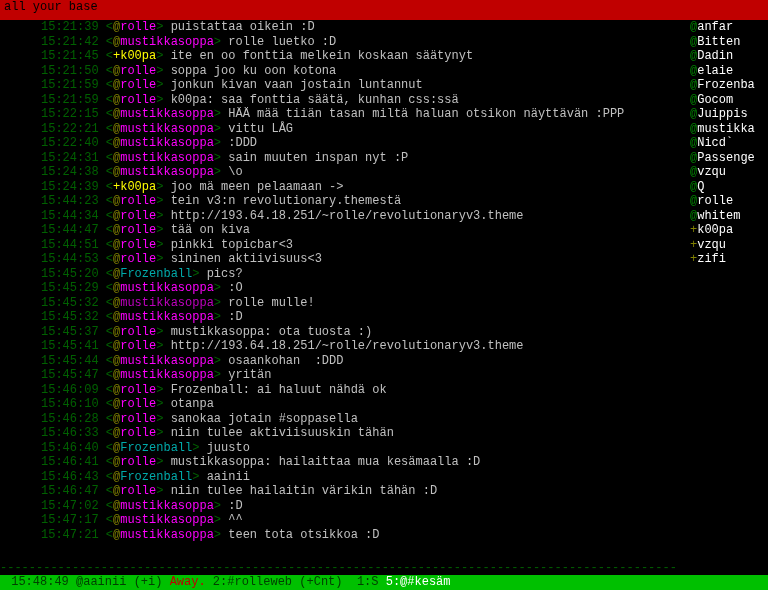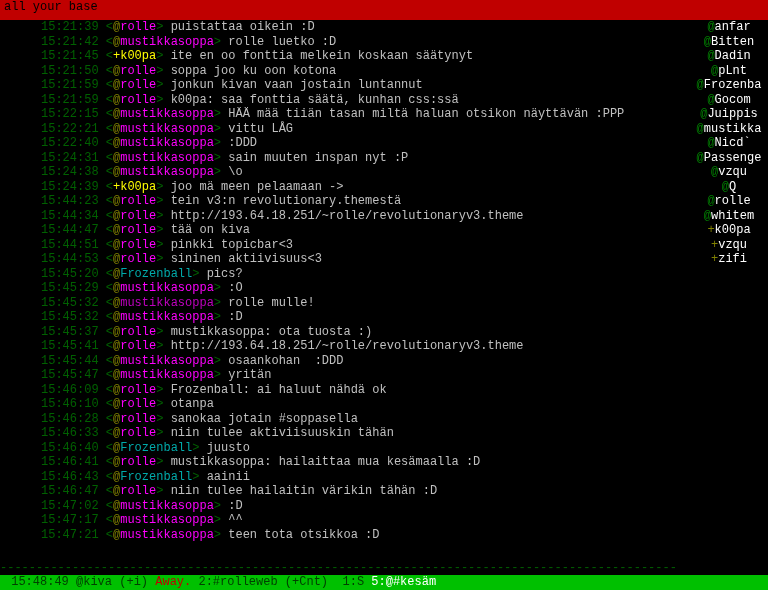--- a/index.html
+++ b/index.html
@@ -26,21 +26,20 @@
   .chat {
     flex: 1;
     padding-right: 2px;
     overflow: hidden;
     white-space: pre;
   }
   .nicklist {
     width: 80px;
     background: #000;
     padding-left: 2px;
-    text-align: center;
   }
   .nick-row { white-space: nowrap; }
   .nick-p { color: #008000; }
   .nick-n { color: #fff; }
   .nick-pp { color: #808000; }
   .line { white-space: pre; }
   .ts { color: #006000; }
   .brk { color: #006000; }
   .mode { color: #808000; }
   .modek { color: #ffff00; }
@@ -82,31 +81,31 @@
 <body>
 
 <div class="screen">
   <div class="topic">all your base</div>
   <div class="main">
     <div class="chat" id="chat"><div class="line"><span class="ts">15:21:39</span> <span class="brk">&lt;</span><span class="mode">@</span><span class="nick-rolle">rolle</span><span class="brk">&gt;</span> <span class="msg">puistattaa oikein :D</span></div><div class="line"><span class="ts">15:21:42</span> <span class="brk">&lt;</span><span class="mode">@</span><span class="nick-mustikka">mustikkasoppa</span><span class="brk">&gt;</span> <span class="msg">rolle luetko :D</span></div><div class="line"><span class="ts">15:21:45</span> <span class="brk">&lt;</span><span class="modek">+</span><span class="nick-k00pa">k00pa</span><span class="brk">&gt;</span> <span class="msg">ite en oo fonttia melkein koskaan säätynyt</span></div><div class="line"><span class="ts">15:21:50</span> <span class="brk">&lt;</span><span class="mode">@</span><span class="nick-rolle">rolle</span><span class="brk">&gt;</span> <span class="msg">soppa joo ku oon kotona</span></div><div class="line"><span class="ts">15:21:59</span> <span class="brk">&lt;</span><span class="mode">@</span><span class="nick-rolle">rolle</span><span class="brk">&gt;</span> <span class="msg">jonkun kivan vaan jostain luntannut</span></div><div class="line"><span class="ts">15:21:59</span> <span class="brk">&lt;</span><span class="mode">@</span><span class="nick-rolle">rolle</span><span class="brk">&gt;</span> <span class="msg">k00pa: saa fonttia säätä, kunhan css:ssä</span></div><div class="line"><span class="ts">15:22:15</span> <span class="brk">&lt;</span><span class="mode">@</span><span class="nick-mustikka">mustikkasoppa</span><span class="brk">&gt;</span> <span class="msg">HÄÄ mää tiiän tasan miltä haluan otsikon näyttävän :PPP</span></div><div class="line"><span class="ts">15:22:21</span> <span class="brk">&lt;</span><span class="mode">@</span><span class="nick-mustikka">mustikkasoppa</span><span class="brk">&gt;</span> <span class="msg">vittu LÅG</span></div><div class="line"><span class="ts">15:22:40</span> <span class="brk">&lt;</span><span class="mode">@</span><span class="nick-mustikka">mustikkasoppa</span><span class="brk">&gt;</span> <span class="msg">:DDD</span></div><div class="line"><span class="ts">15:24:31</span> <span class="brk">&lt;</span><span class="mode">@</span><span class="nick-mustikka">mustikkasoppa</span><span class="brk">&gt;</span> <span class="msg">sain muuten inspan nyt :P</span></div><div class="line"><span class="ts">15:24:38</span> <span class="brk">&lt;</span><span class="mode">@</span><span class="nick-mustikka">mustikkasoppa</span><span class="brk">&gt;</span> <span class="msg">\o</span></div><div class="line"><span class="ts">15:24:39</span> <span class="brk">&lt;</span><span class="modek">+</span><span class="nick-k00pa">k00pa</span><span class="brk">&gt;</span> <span class="msg">joo mä meen pelaamaan -&gt;</span></div><div class="line"><span class="ts">15:44:23</span> <span class="brk">&lt;</span><span class="mode">@</span><span class="nick-rolle">rolle</span><span class="brk">&gt;</span> <span class="msg">tein v3:n revolutionary.themestä</span></div><div class="line"><span class="ts">15:44:34</span> <span class="brk">&lt;</span><span class="mode">@</span><span class="nick-rolle">rolle</span><span class="brk">&gt;</span> <span class="msg">http://193.64.18.251/~rolle/revolutionaryv3.theme</span></div><div class="line"><span class="ts">15:44:47</span> <span class="brk">&lt;</span><span class="mode">@</span><span class="nick-rolle">rolle</span><span class="brk">&gt;</span> <span class="msg">tää on kiva</span></div><div class="line"><span class="ts">15:44:51</span> <span class="brk">&lt;</span><span class="mode">@</span><span class="nick-rolle">rolle</span><span class="brk">&gt;</span> <span class="msg">pinkki topicbar&lt;3</span></div><div class="line"><span class="ts">15:44:53</span> <span class="brk">&lt;</span><span class="mode">@</span><span class="nick-rolle">rolle</span><span class="brk">&gt;</span> <span class="msg">sininen aktiivisuus&lt;3</span></div><div class="line"><span class="ts">15:45:20</span> <span class="brk">&lt;</span><span class="mode">@</span><span class="nick-frozen">Frozenball</span><span class="brk">&gt;</span> <span class="msg">pics?</span></div><div class="line"><span class="ts">15:45:29</span> <span class="brk">&lt;</span><span class="mode">@</span><span class="nick-mustikka">mustikkasoppa</span><span class="brk">&gt;</span> <span class="msg">:O</span></div><div class="line"><span class="ts">15:45:32</span> <span class="brk">&lt;</span><span class="mode">@</span><span class="nick-mustikka-alt">mustikkasoppa</span><span class="brk">&gt;</span> <span class="msg">rolle mulle!</span></div><div class="line"><span class="ts">15:45:32</span> <span class="brk">&lt;</span><span class="mode">@</span><span class="nick-mustikka">mustikkasoppa</span><span class="brk">&gt;</span> <span class="msg">:D</span></div><div class="line"><span class="ts">15:45:37</span> <span class="brk">&lt;</span><span class="mode">@</span><span class="nick-rolle">rolle</span><span class="brk">&gt;</span> <span class="msg">mustikkasoppa: ota tuosta :)</span></div><div class="line"><span class="ts">15:45:41</span> <span class="brk">&lt;</span><span class="mode">@</span><span class="nick-rolle">rolle</span><span class="brk">&gt;</span> <span class="msg">http://193.64.18.251/~rolle/revolutionaryv3.theme</span></div><div class="line"><span class="ts">15:45:44</span> <span class="brk">&lt;</span><span class="mode">@</span><span class="nick-mustikka">mustikkasoppa</span><span class="brk">&gt;</span> <span class="msg">osaankohan  :DDD</span></div><div class="line"><span class="ts">15:45:47</span> <span class="brk">&lt;</span><span class="mode">@</span><span class="nick-mustikka">mustikkasoppa</span><span class="brk">&gt;</span> <span class="msg">yritän</span></div><div class="line"><span class="ts">15:46:09</span> <span class="brk">&lt;</span><span class="mode">@</span><span class="nick-rolle">rolle</span><span class="brk">&gt;</span> <span class="msg">Frozenball: ai haluut nähdä ok</span></div><div class="line"><span class="ts">15:46:10</span> <span class="brk">&lt;</span><span class="mode">@</span><span class="nick-rolle">rolle</span><span class="brk">&gt;</span> <span class="msg">otanpa</span></div><div class="line"><span class="ts">15:46:28</span> <span class="brk">&lt;</span><span class="mode">@</span><span class="nick-rolle">rolle</span><span class="brk">&gt;</span> <span class="msg">sanokaa jotain #soppasella</span></div><div class="line"><span class="ts">15:46:33</span> <span class="brk">&lt;</span><span class="mode">@</span><span class="nick-rolle">rolle</span><span class="brk">&gt;</span> <span class="msg">niin tulee aktiviisuuskin tähän</span></div><div class="line"><span class="ts">15:46:40</span> <span class="brk">&lt;</span><span class="mode">@</span><span class="nick-frozen">Frozenball</span><span class="brk">&gt;</span> <span class="msg">juusto</span></div><div class="line"><span class="ts">15:46:41</span> <span class="brk">&lt;</span><span class="mode">@</span><span class="nick-rolle">rolle</span><span class="brk">&gt;</span> <span class="msg">mustikkasoppa: hailaittaa mua kesämaalla :D</span></div><div class="line"><span class="ts">15:46:43</span> <span class="brk">&lt;</span><span class="mode">@</span><span class="nick-frozen">Frozenball</span><span class="brk">&gt;</span> <span class="msg">aainii</span></div><div class="line"><span class="ts">15:46:47</span> <span class="brk">&lt;</span><span class="mode">@</span><span class="nick-rolle">rolle</span><span class="brk">&gt;</span> <span class="msg">niin tulee hailaitin värikin tähän :D</span></div><div class="line"><span class="ts">15:47:02</span> <span class="brk">&lt;</span><span class="mode">@</span><span class="nick-mustikka">mustikkasoppa</span><span class="brk">&gt;</span> <span class="msg">:D</span></div><div class="line"><span class="ts">15:47:17</span> <span class="brk">&lt;</span><span class="mode">@</span><span class="nick-mustikka">mustikkasoppa</span><span class="brk">&gt;</span> <span class="msg">^^</span></div><div class="line"><span class="ts">15:47:21</span> <span class="brk">&lt;</span><span class="mode">@</span><span class="nick-mustikka">mustikkasoppa</span><span class="brk">&gt;</span> <span class="msg">teen tota otsikkoa :D</span></div></div>
     <div class="nicklist" id="nicklist">
         <div class="nick-row"><span class="nick-p">@</span><span class="nick-n">anfar</span></div>
         <div class="nick-row"><span class="nick-p">@</span><span class="nick-n">Bitten</span></div>
         <div class="nick-row"><span class="nick-p">@</span><span class="nick-n">Dadin</span></div>
-        <div class="nick-row"><span class="nick-p">@</span><span class="nick-n">pLnt</span></div>
+        <div class="nick-row"><span class="nick-p">@</span><span class="nick-n">elaie</span></div>
         <div class="nick-row"><span class="nick-p">@</span><span class="nick-n">Frozenba</span></div>
         <div class="nick-row"><span class="nick-p">@</span><span class="nick-n">Gocom</span></div>
         <div class="nick-row"><span class="nick-p">@</span><span class="nick-n">Juippis</span></div>
         <div class="nick-row"><span class="nick-p">@</span><span class="nick-n">mustikka</span></div>
         <div class="nick-row"><span class="nick-p">@</span><span class="nick-n">Nicd`</span></div>
         <div class="nick-row"><span class="nick-p">@</span><span class="nick-n">Passenge</span></div>
         <div class="nick-row"><span class="nick-p">@</span><span class="nick-n">vzqu</span></div>
         <div class="nick-row"><span class="nick-p">@</span><span class="nick-n">Q</span></div>
         <div class="nick-row"><span class="nick-p">@</span><span class="nick-n">rolle</span></div>
         <div class="nick-row"><span class="nick-p">@</span><span class="nick-n">whitem</span></div>
         <div class="nick-row"><span class="nick-pp">+</span><span class="nick-n">k00pa</span></div>
         <div class="nick-row"><span class="nick-pp">+</span><span class="nick-n">vzqu</span></div>
         <div class="nick-row"><span class="nick-pp">+</span><span class="nick-n">zifi</span></div>
       </div>
   </div>
   <div class="sep">----------------------------------------------------------------------------------------------</div>
-  <div class="statusbar"> <span>15:48:49</span> <span>@kiva (+i)</span> <span class="away">Away.</span> <span>2:#rolleweb (+Cnt)  1:S</span> <span class="ch5">5:@#kesäm</span></div>
+  <div class="statusbar"> <span>15:48:49</span> <span>@aainii (+i)</span> <span class="away">Away.</span> <span>2:#rolleweb (+Cnt)  1:S</span> <span class="ch5">5:@#kesäm</span></div>
 </div>
 
 </body></html>

